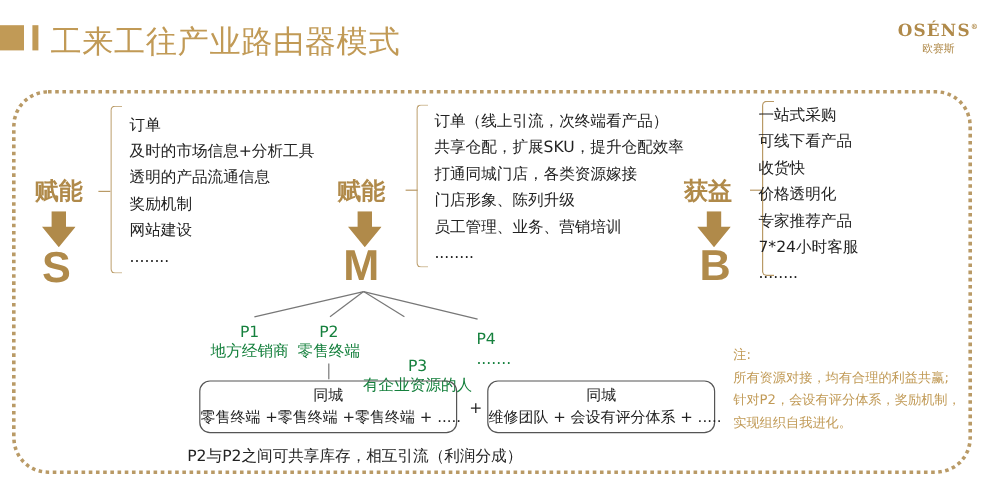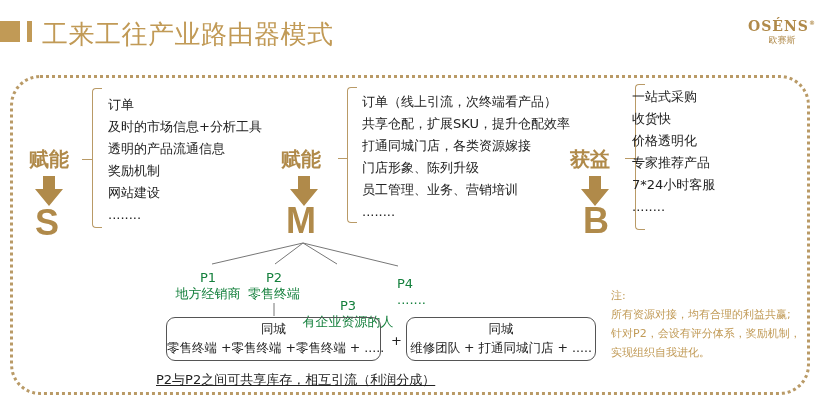--- a/index.html
+++ b/index.html
@@ -96,20 +96,21 @@
 <div class="abs role-label" style="left:570px; top:146px;">获益</div>
 <svg class="abs arrow" style="left:581px; top:176px;" viewBox="0 0 28 30">
   <polygon points="8,0 20,0 20,13 28,13 14,30 0,13 8,13" fill="#b08a4a"></polygon>
 </svg>
 <div class="abs role-letter" style="left:583px; top:200px;">B</div>
 
 <div class="abs bracket-tick" style="left:625px; top:158px;"></div>
 <div class="abs bracket" style="left:635px; top:84px; height:146px;"></div>
 <div class="abs list" style="left:632px; top:86px;">
   <div>一站式采购</div>
+  <div>可线下看产品</div>
   <div>收货快</div>
   <div>价格透明化</div>
   <div>专家推荐产品</div>
   <div>7*24小时客服</div>
   <div>........</div>
 </div>
 
 <svg class="abs" style="left:0; top:0; width:830px; height:408px; pointer-events:none;" viewBox="0 0 830 408">
   <g stroke="#777" stroke-width="1" fill="none">
     <line x1="303" y1="243" x2="212" y2="264"></line>
@@ -137,23 +138,23 @@
   <div>.......</div>
 </div>
 
 <div class="abs city-box" style="left:166px; top:317px; width:215px; height:44px;">
   <span class="ct">同城</span>
   <span class="cc">零售终端 +零售终端 +零售终端 +    .....</span>
 </div>
 <div class="abs plus" style="left:391px; top:333px;">+</div>
 <div class="abs city-box" style="left:406px; top:317px; width:190px; height:44px;">
   <span class="ct">同城</span>
-  <span class="cc">维修团队 + 打通同城门店  +  .....</span>
+  <span class="cc">维修团队 + 会设有评分体系  +  .....</span>
 </div>
 
-<div class="abs bottom-note" style="left:156px; top:371px;text-decoration:underline;">P2与P2之间可共享库存，相互引流（利润分成）</div>
+<div class="abs bottom-note" style="left:156px; top:371px;">P2与P2之间可共享库存，相互引流（利润分成）</div>
 
 <div class="abs note" style="left:611px; top:286px;">
   <div>注:</div>
   <div>所有资源对接，均有合理的利益共赢;</div>
   <div>针对P2，会设有评分体系，奖励机制，</div>
   <div>实现组织自我进化。</div>
 </div>
 
 </body></html>

